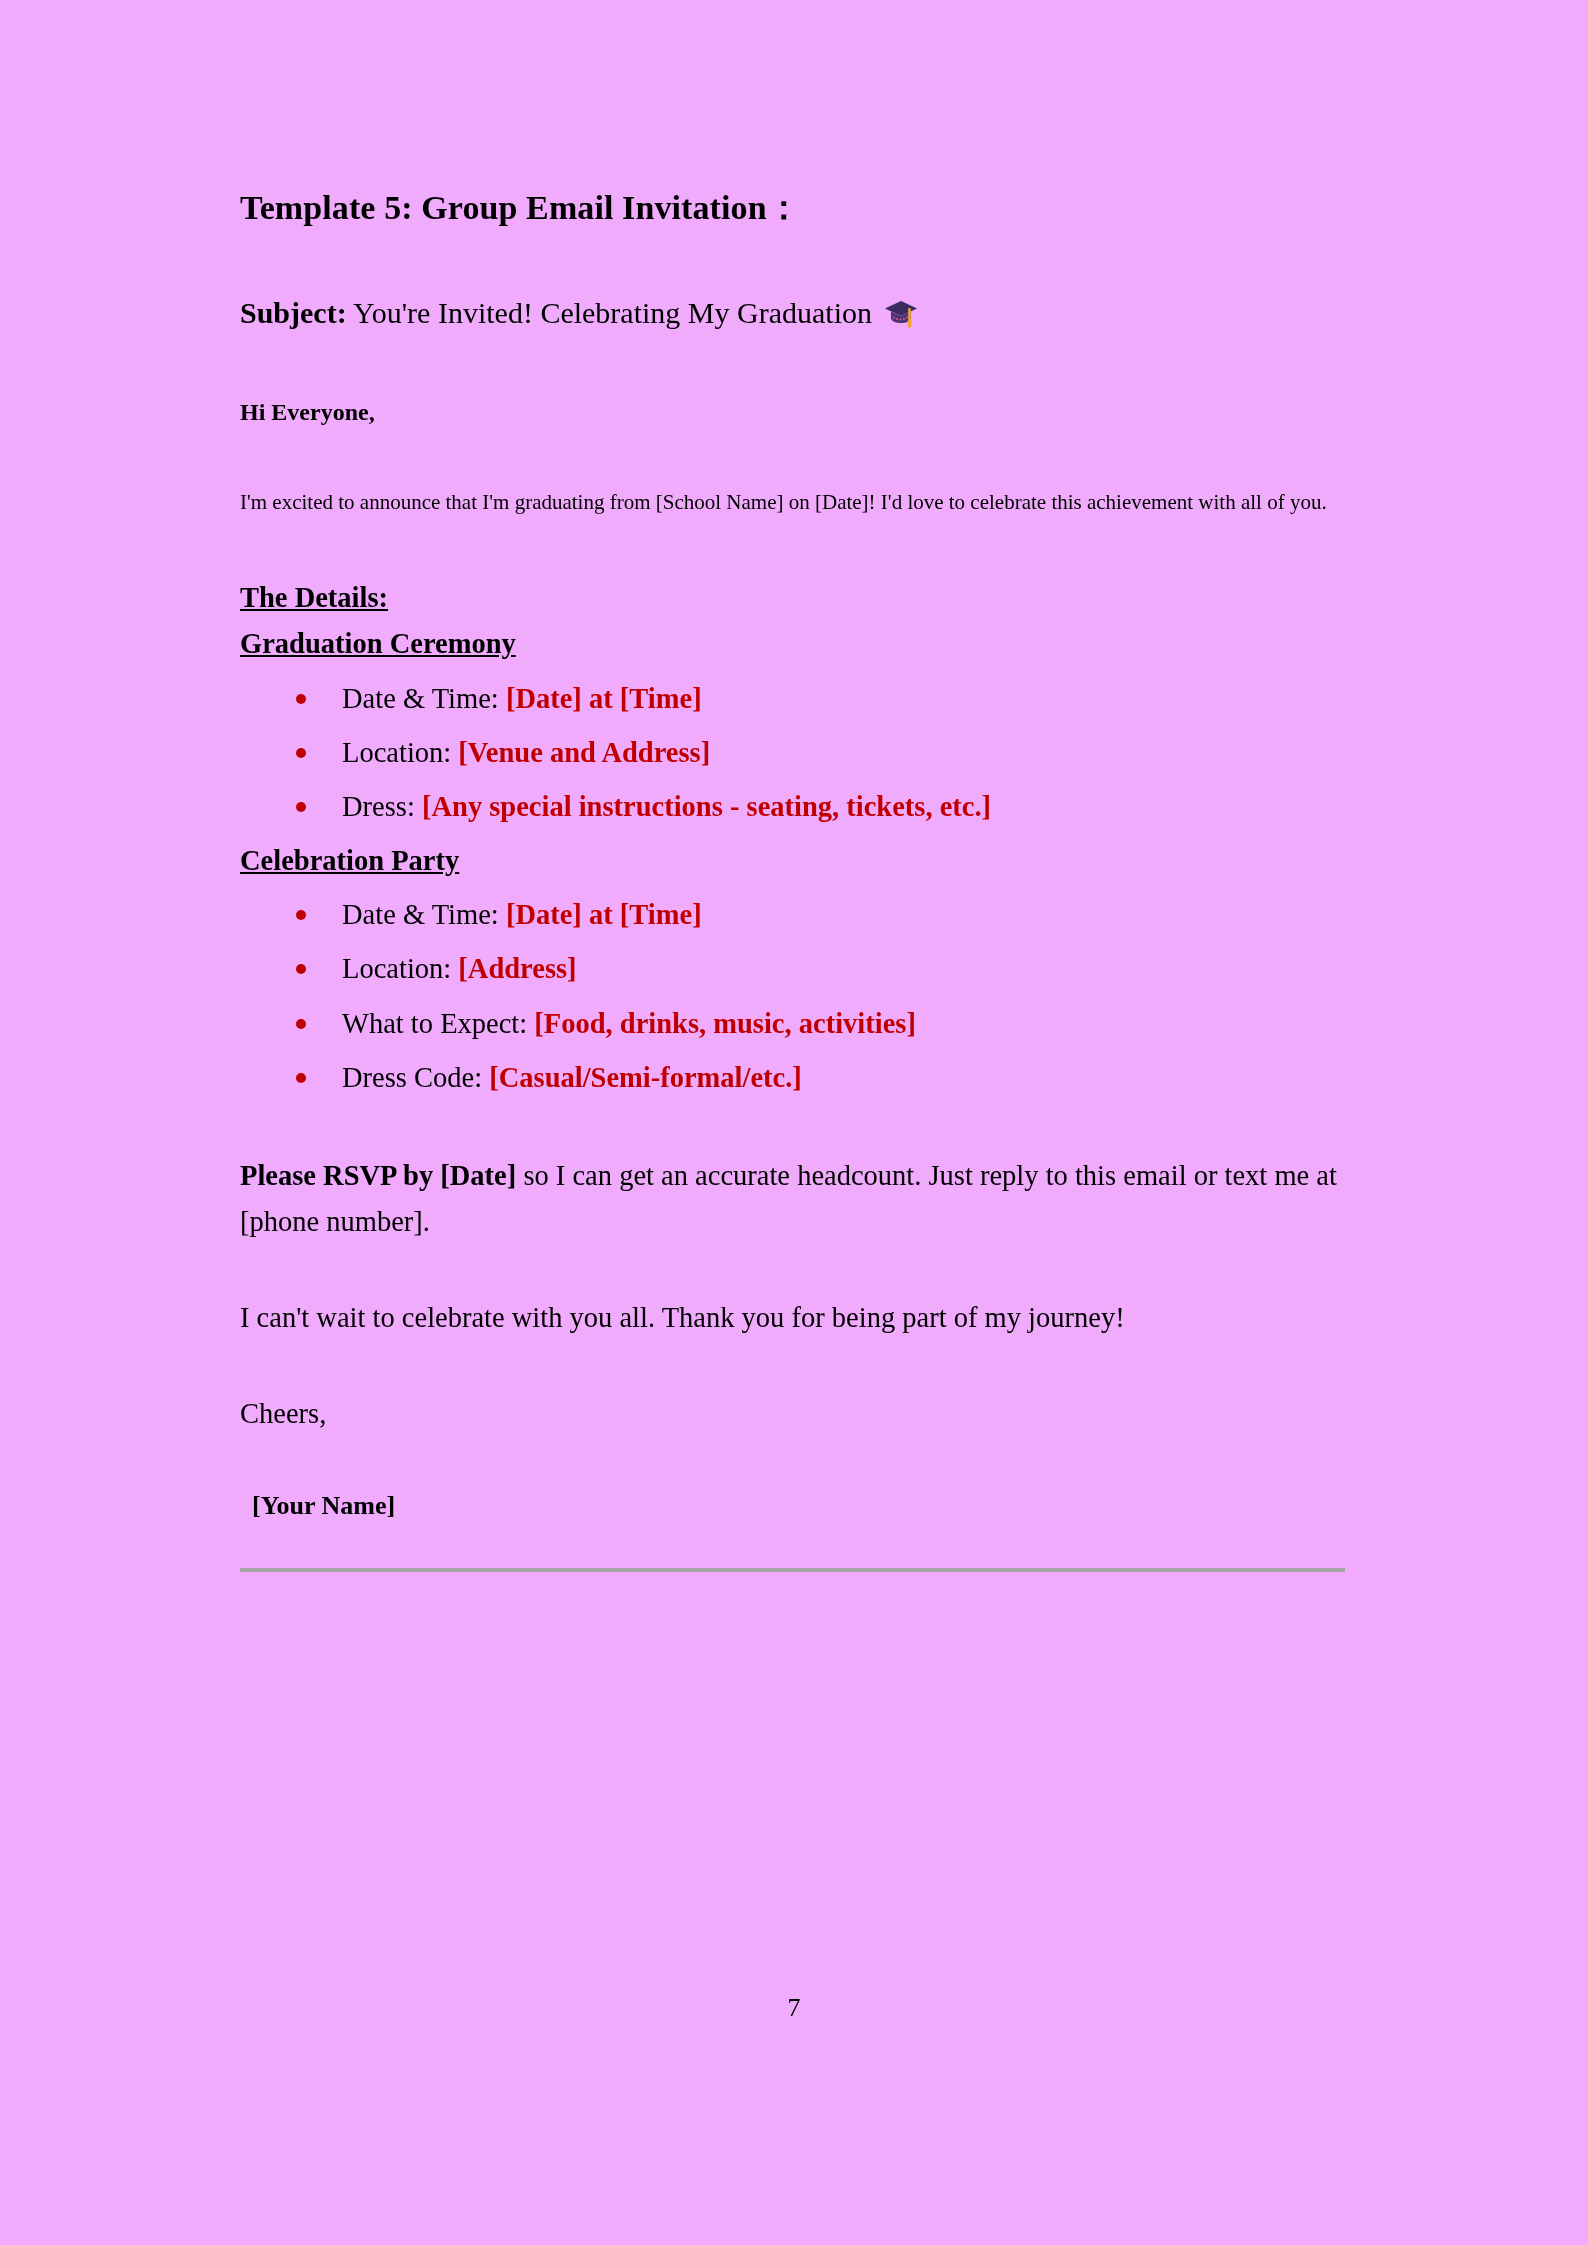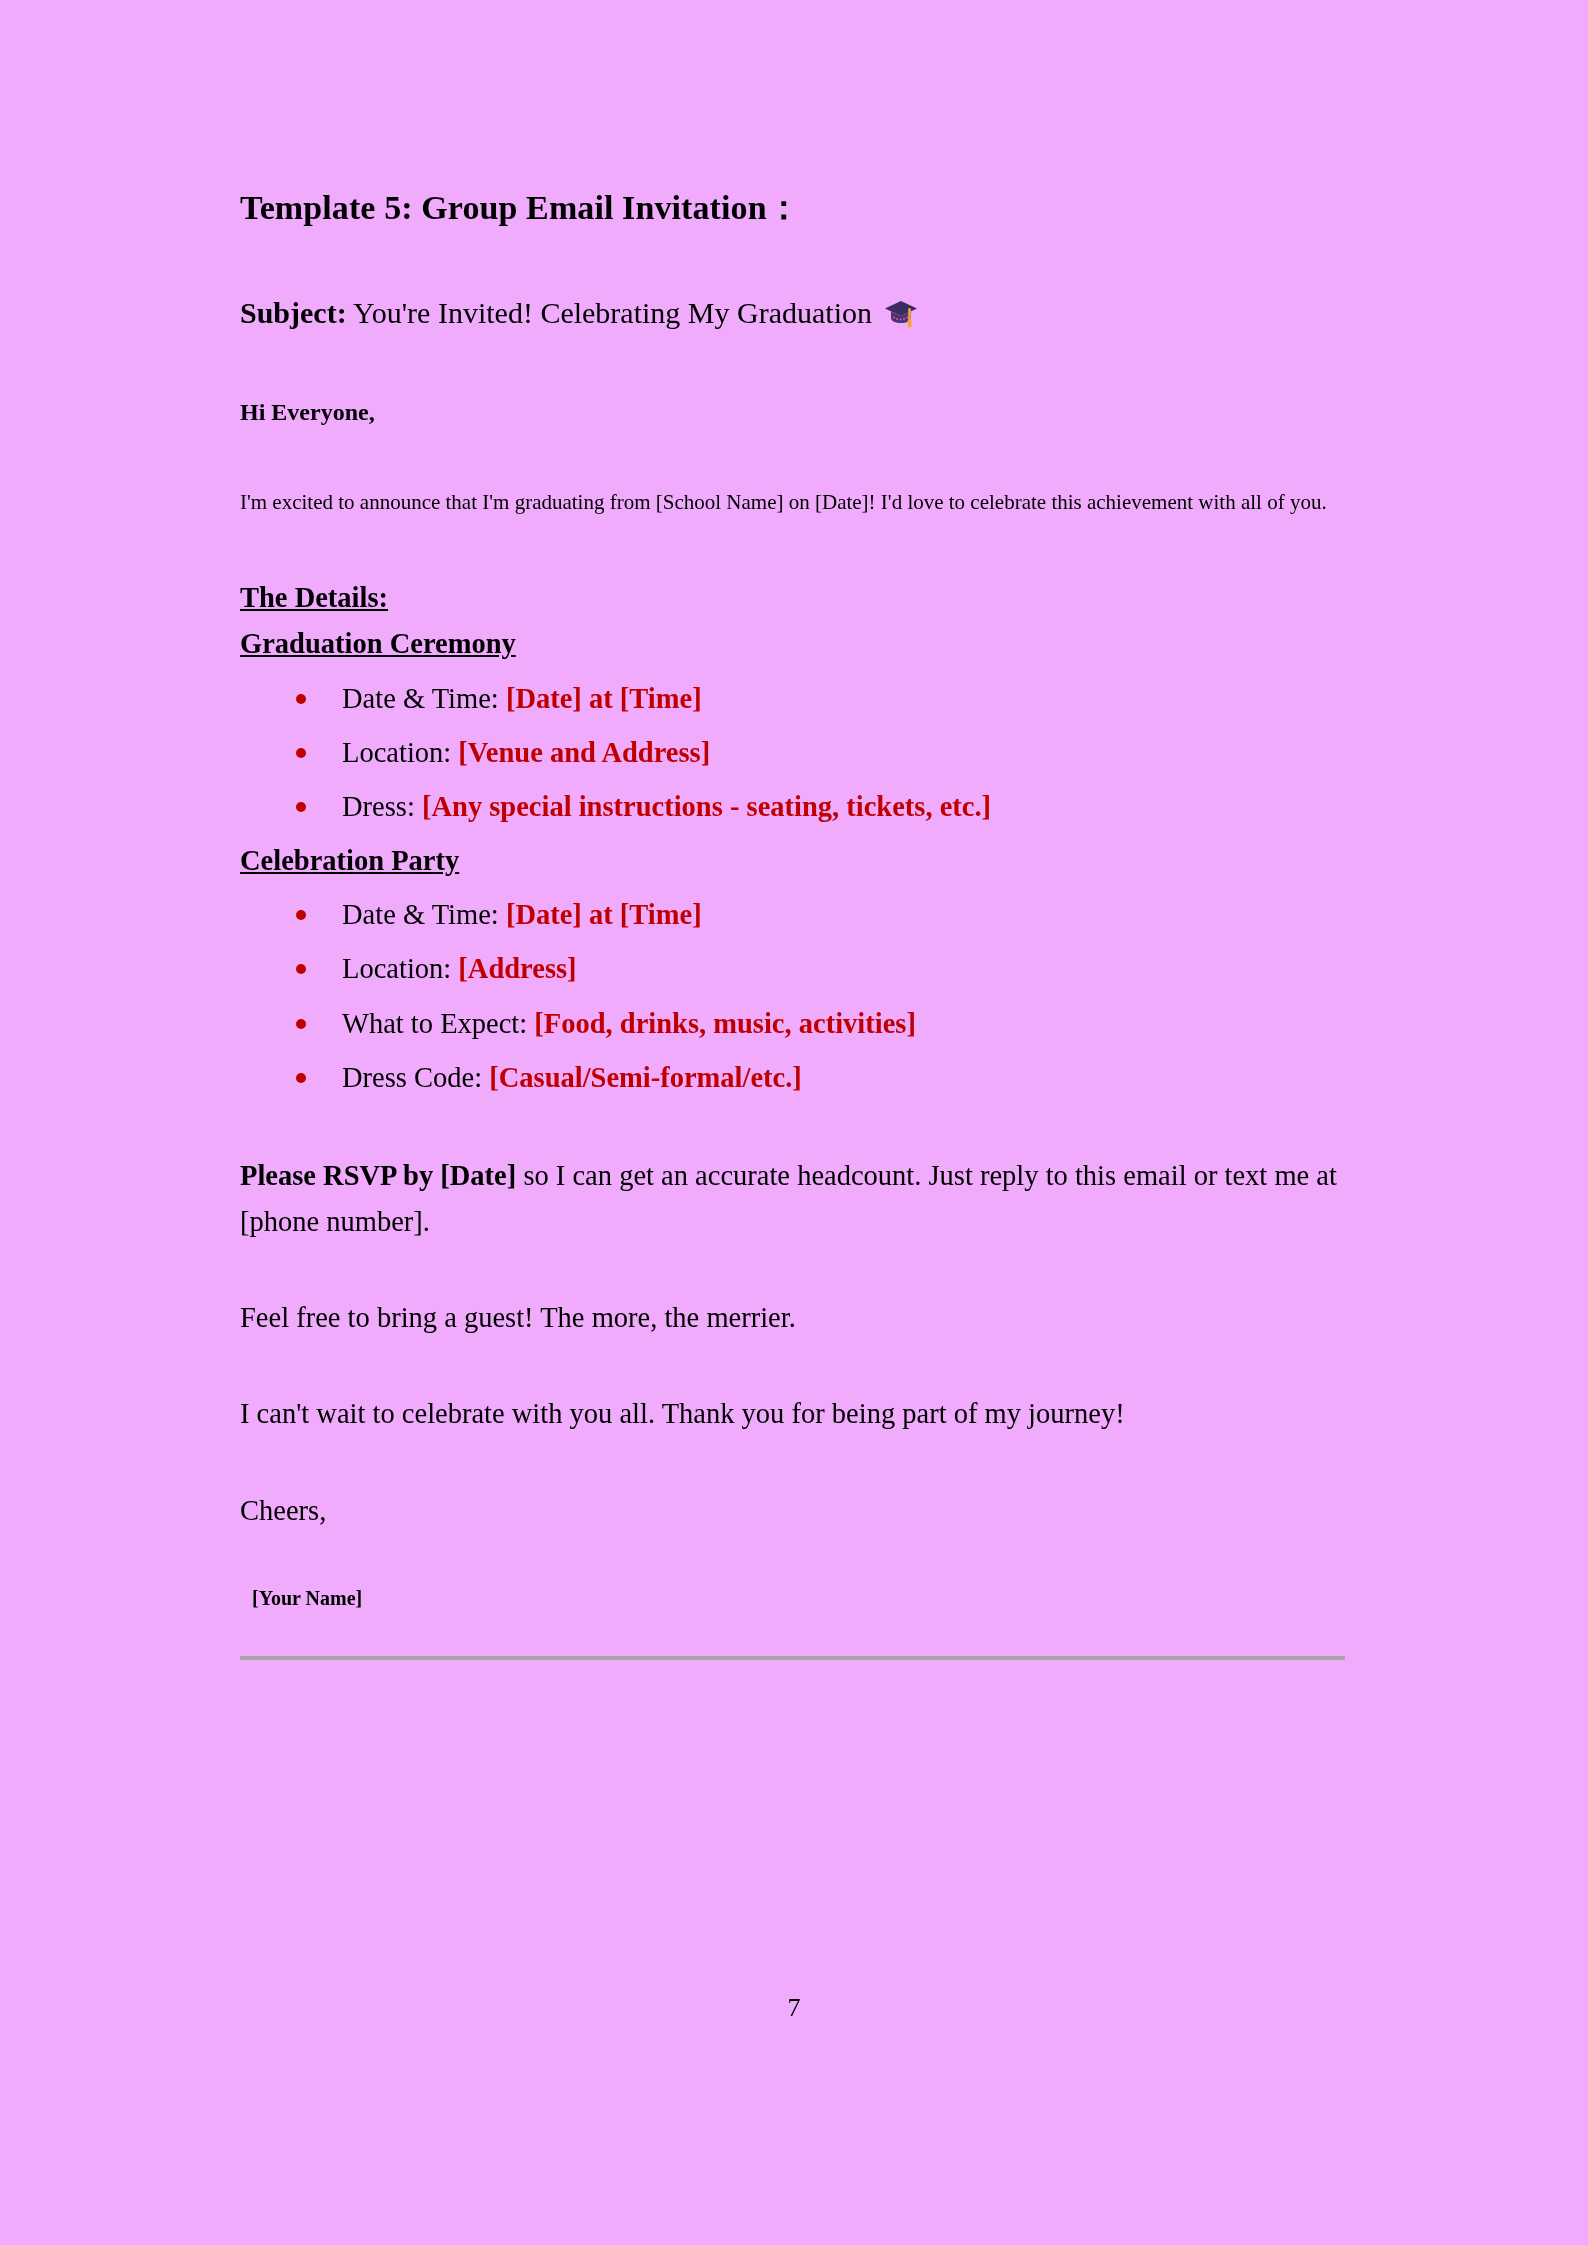--- a/index.html
+++ b/index.html
@@ -106,21 +106,21 @@
     background: #C00000;
   }
   .rd {
     color: #C00000;
     font-weight: bold;
   }
 
   .rsvp { margin-top: 52px; }
 
   .signature {
-    font-size: 20px;
+    font-size: 26px;
     font-weight: bold;
     line-height: 1.4;
     margin: 0 0 0 12px;
   }
 
   hr.rule {
     border: none;
     height: 4px;
     background: #A6A6A6;
     margin: 44px 0 0 0;
@@ -175,21 +175,20 @@
     <p class="section-head">Celebration Party</p>
     <ul class="bullets">
       <li><span class="dot"></span><span>Date &amp; Time: </span><span class="rd">[Date] at [Time]</span></li>
       <li><span class="dot"></span><span>Location: </span><span class="rd">[Address]</span></li>
       <li><span class="dot"></span><span>What to Expect: </span><span class="rd">[Food, drinks, music, activities]</span></li>
       <li><span class="dot"></span><span>Dress Code: </span><span class="rd">[Casual/Semi-formal/etc.]</span></li>
     </ul>
 
     <p class="para rsvp"><span class="b">Please RSVP by [Date]</span><span> so I can get an accurate headcount. Just reply to this email or text me at [phone number].</span></p>
 
-    <p class="para">Feel free to bring a guest! The more, the merrier.</p>
 
     <p class="para">I can't wait to celebrate with you all. Thank you for being part of my journey!</p>
 
     <p class="para">Cheers,</p>
 
     <p class="signature">[Your Name]</p>
 
     <hr class="rule">
   </div>
 

